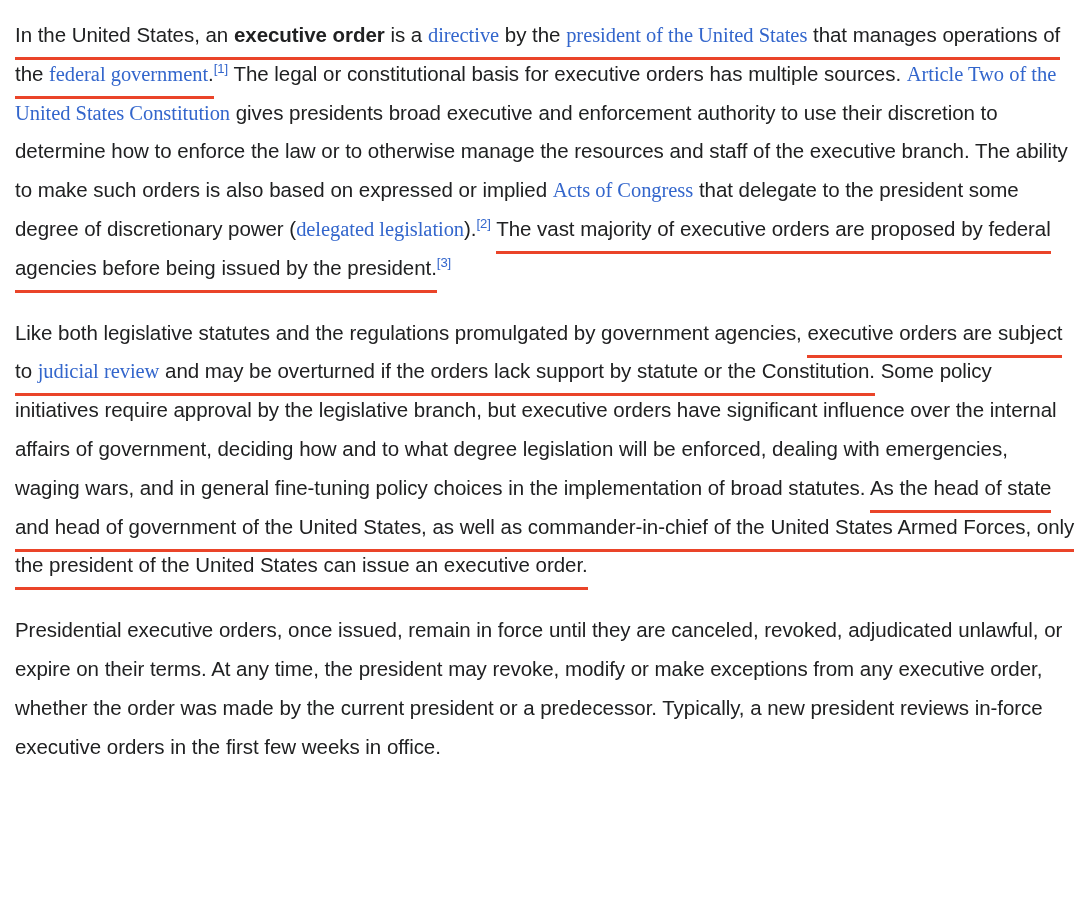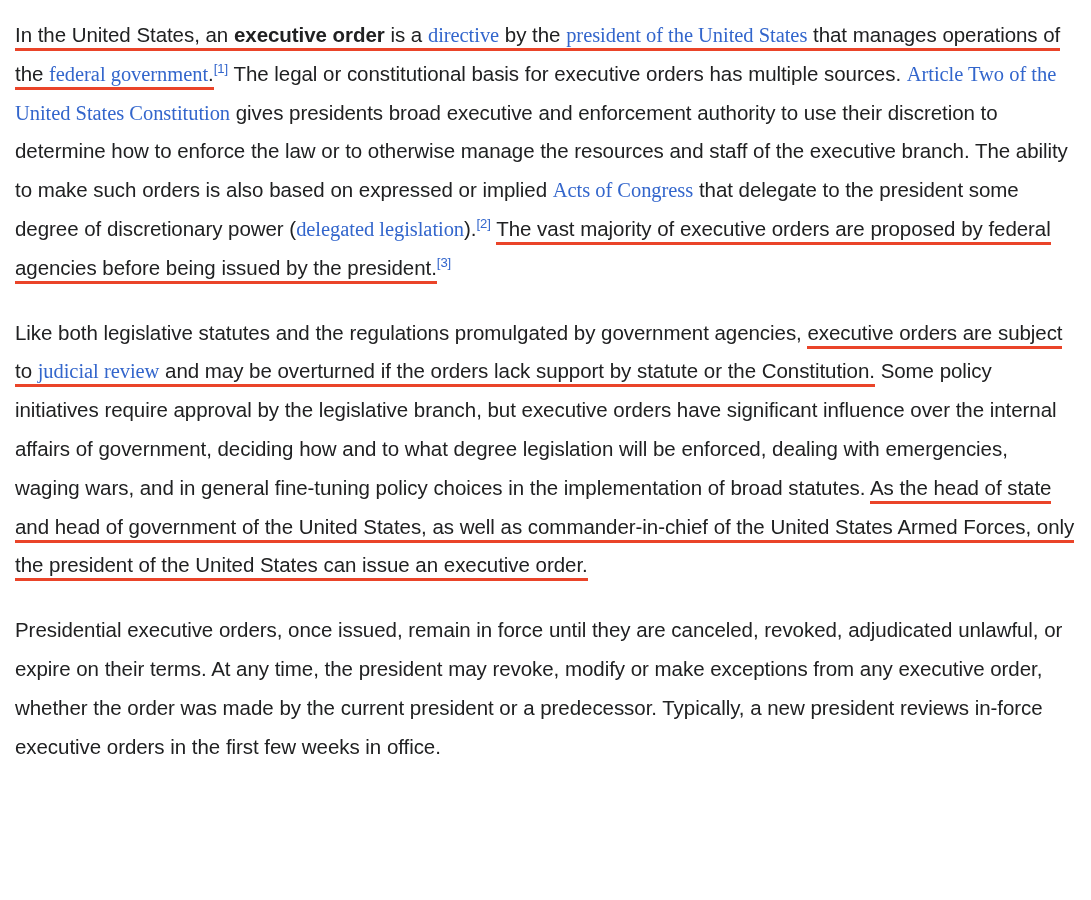--- a/index.html
+++ b/index.html
@@ -40,21 +40,21 @@
   sup.ref {
     font-size: 0.64em;
     line-height: 1;
     vertical-align: super;
   }
   sup.ref a { color: #3366cc; text-decoration: none; }
 
   
   .hl {
     box-shadow: inset 0 -3px 0 0 #ea4429;
-    padding-bottom: 5px;
+    padding-bottom: 14px;
   }
 </style>
 </head>
 <body>
 
 <div id="article">
     <p class="para"><span class="hl">In the United States, an </span><b class="strong hl">executive order</b><span class="hl"> is a </span><a class="wlink hl" href="#">directive</a><span class="hl"> by the </span><a class="wlink hl" href="#">president of the United States</a><span class="hl"> that manages operations of the </span><a class="wlink hl" href="#">federal government</a><span class="hl">.</span><sup class="ref"><a href="#">[1]</a></sup><span> The legal or constitutional basis for executive orders has multiple sources. </span><a class="wlink" href="#">Article Two of the United States Constitution</a><span> gives presidents broad executive and enforcement authority to use their discretion to determine how to enforce the law or to otherwise manage the resources and staff of the executive branch. The ability to make such orders is also based on expressed or implied </span><a class="wlink" href="#">Acts of Congress</a><span> that delegate to the president some degree of discretionary power (</span><a class="wlink" href="#">delegated legislation</a><span>).</span><sup class="ref"><a href="#">[2]</a></sup><span> </span><span class="hl">The vast majority of executive orders are proposed by federal agencies before being issued by the president.</span><sup class="ref"><a href="#">[3]</a></sup></p>
     <p class="para"><span>Like both legislative statutes and the regulations promulgated by government agencies, </span><span class="hl">executive orders are subject to </span><a class="wlink hl" href="#">judicial review</a><span class="hl"> and may be overturned if the orders lack support by statute or the Constitution.</span><span> Some policy initiatives require approval by the legislative branch, but executive orders have significant influence over the internal affairs of government, deciding how and to what degree legislation will be enforced, dealing with emergencies, waging wars, and in general fine-tuning policy choices in the implementation of broad statutes. </span><span class="hl">As the head of state and head of government of the United States, as well as commander-in-chief of the United States Armed Forces, only the president of the United States can issue an executive order.</span></p>
     <p class="para"><span>Presidential executive orders, once issued, remain in force until they are canceled, revoked, adjudicated unlawful, or expire on their terms. At any time, the president may revoke, modify or make exceptions from any executive order, whether the order was made by the current president or a predecessor. Typically, a new president reviews in-force executive orders in the first few weeks in office.</span></p>
   </div>

